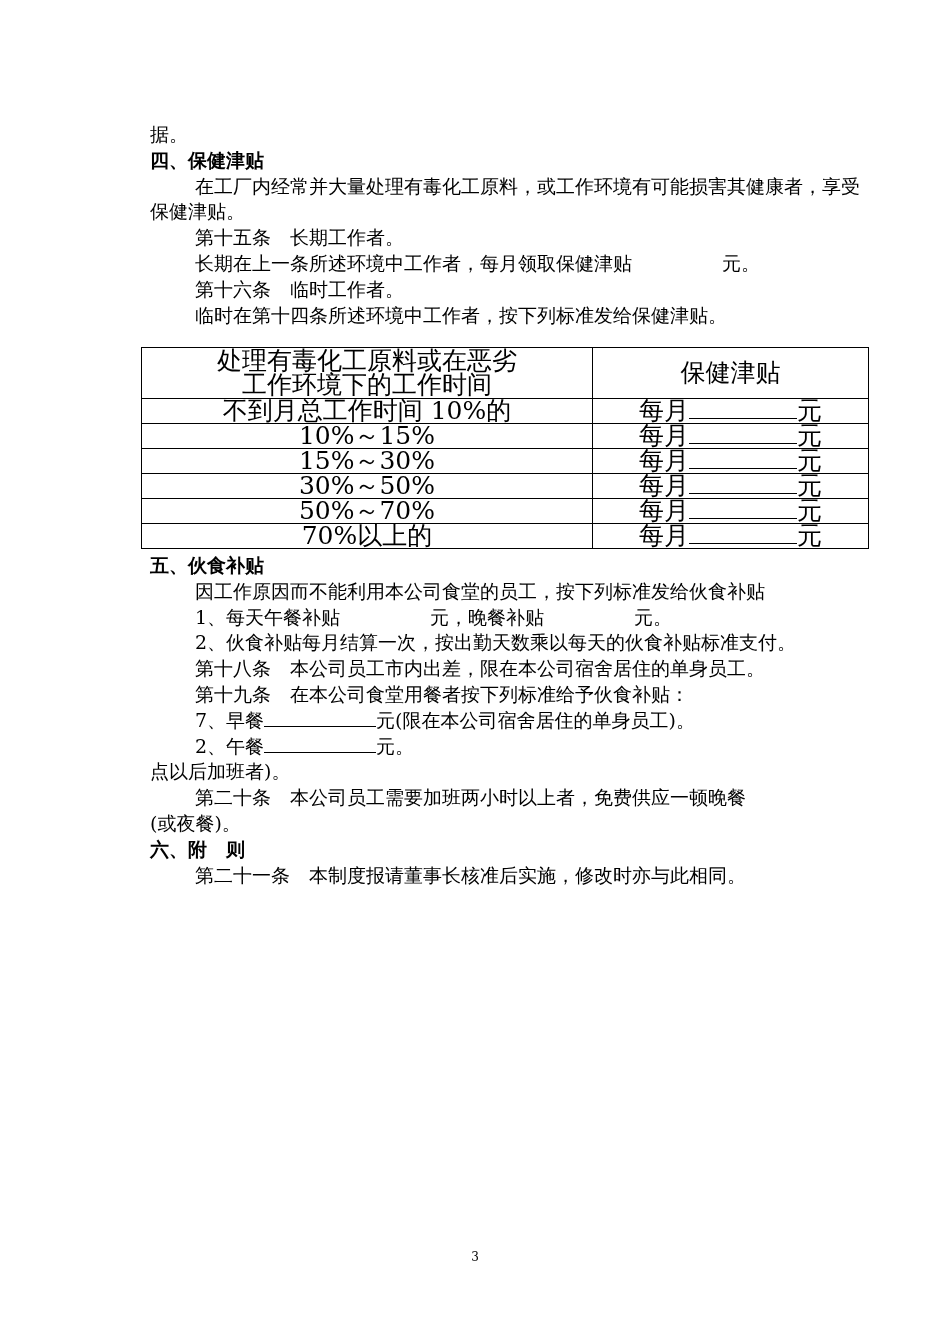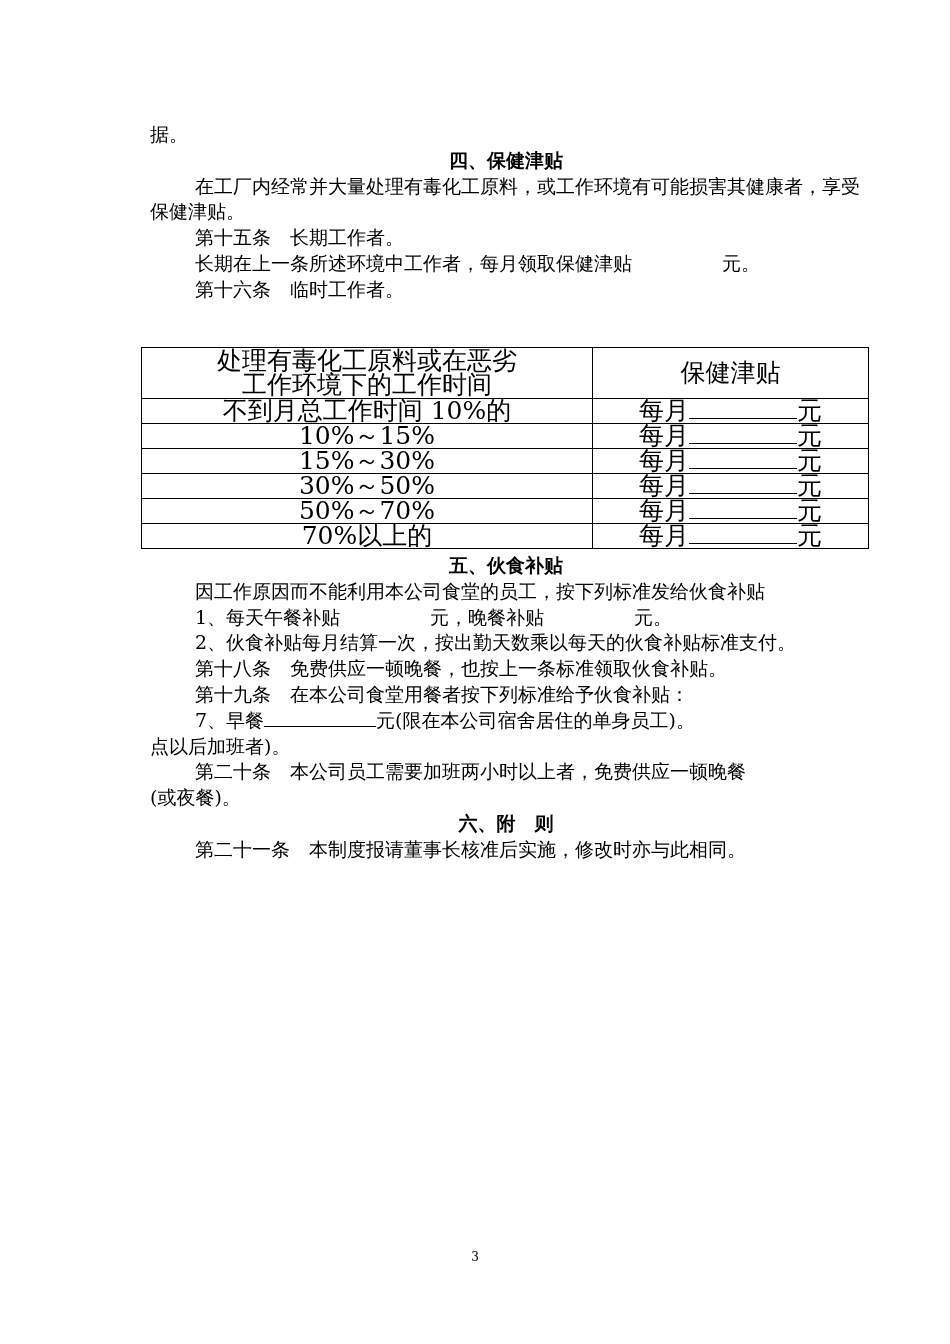--- a/index.html
+++ b/index.html
@@ -3,21 +3,21 @@
   <meta charset="utf-8">
   <style>
     html, body { margin: 0; padding: 0; background: #ffffff; }
     body { width: 950px; height: 1344px; position: relative; overflow: hidden;
            font-family: "DejaVu Serif", "Liberation Serif", serif; color: #000; }
     .page { position: absolute; left: 0; top: 0; width: 950px; height: 1344px; }
     .content { position: absolute; left: 150px; top: 122px; width: 712px; font-size: 19px; line-height: 25.8px; }
     .p { margin: 0; white-space: nowrap; }
     .indent { padding-left: 45px; }
     .wrap { white-space: normal; text-indent: 45px; }
-    .heading { text-align: center; font-family: "DejaVu Sans", "Liberation Sans", sans-serif; font-weight: bold; font-size: 19px; margin: 0; }
+    .heading { font-family: "DejaVu Sans", "Liberation Sans", sans-serif; font-weight: bold; font-size: 19px; margin: 0; }
     .blank { display: inline-block; border-bottom: 1.5px solid #000; height: 18px; vertical-align: baseline; }
     .gap { display: inline-block; }
     table.tbl { position: absolute; left: 141px; top: 347px; width: 728px; border-collapse: collapse; font-size: 25px; }
     table.tbl td { border: 1.5px solid #000; text-align: center; padding: 0; height: 24px; line-height: 24px; }
     table.tbl td.hdr { height: 50px; line-height: 24px; }
     .c1 { width: 452px; }
     .c2 { width: 276px; }
     .pagenum { position: absolute; left: 0; width: 950px; top: 1250px; text-align: center; font-size: 12px; font-family: "DejaVu Serif", serif; }
   </style>
 </head>
@@ -25,20 +25,21 @@
 
 <div class="page">
   <div class="content">
     <p class="p">据。</p>
 
     <p class="heading">四、保健津贴</p>
     <p class="p wrap">在工厂内经常并大量处理有毒化工原料，或工作环境有可能损害其健康者，享受保健津贴。</p>
     <p class="p indent">第十五条　长期工作者。</p>
     <p class="p indent"><span>长期在上一条所述环境中工作者，每月领取保健津贴</span><span class="gap" style="width:90px"></span><span>元。</span></p>
     <p class="p indent">第十六条　临时工作者。</p>
+    <p class="p indent">临时在第十四条所述环境中工作者，按下列标准发给保健津贴。</p>
   </div>
 
   <table class="tbl">
     <tbody>
         <tr>
       <td class="c1 hdr"><span>处理有毒化工原料或在恶劣</span><br><span>工作环境下的工作时间</span></td>
       <td class="c2 hdr">保健津贴</td>
     </tr>
     <tr>
       <td>不到月总工作时间 10%的</td>
@@ -65,23 +66,24 @@
       <td><span>每月</span><span class="blank" style="width:108px"></span><span>元</span></td>
     </tr>
   </tbody>
     </table>
 
   <div class="content" style="top:553px">
     <p class="heading">五、伙食补贴</p>
     <p class="p indent">因工作原因而不能利用本公司食堂的员工，按下列标准发给伙食补贴</p>
     <p class="p indent"><span>1、每天午餐补贴</span><span class="gap" style="width:90px"></span><span>元，晚餐补贴</span><span class="gap" style="width:90px"></span><span>元。</span></p>
     <p class="p indent">2、伙食补贴每月结算一次，按出勤天数乘以每天的伙食补贴标准支付。</p>
-    <p class="p indent">第十八条　免费供应一顿晚餐，也按上一条标准领取伙食补贴。</p>
+    <p class="p indent">第十八条　本公司员工市内出差，限在本公司宿舍居住的单身员工。</p>
     <p class="p indent">第十九条　在本公司食堂用餐者按下列标准给予伙食补贴：</p>
     <p class="p indent"><span>7、早餐</span><span class="blank" style="width:112px"></span><span>元(限在本公司宿舍居住的单身员工)。</span></p>
+    <p class="p indent"><span>2、午餐</span><span class="blank" style="width:112px"></span><span>元。</span></p>
     <p class="p">点以后加班者)。</p>
     <p class="p indent">第二十条　本公司员工需要加班两小时以上者，免费供应一顿晚餐</p>
     <p class="p">(或夜餐)。</p>
 
     <p class="heading">六、附　则</p>
     <p class="p indent">第二十一条　本制度报请董事长核准后实施，修改时亦与此相同。</p>
   </div>
 
   <div class="pagenum">3</div>
 </div>

